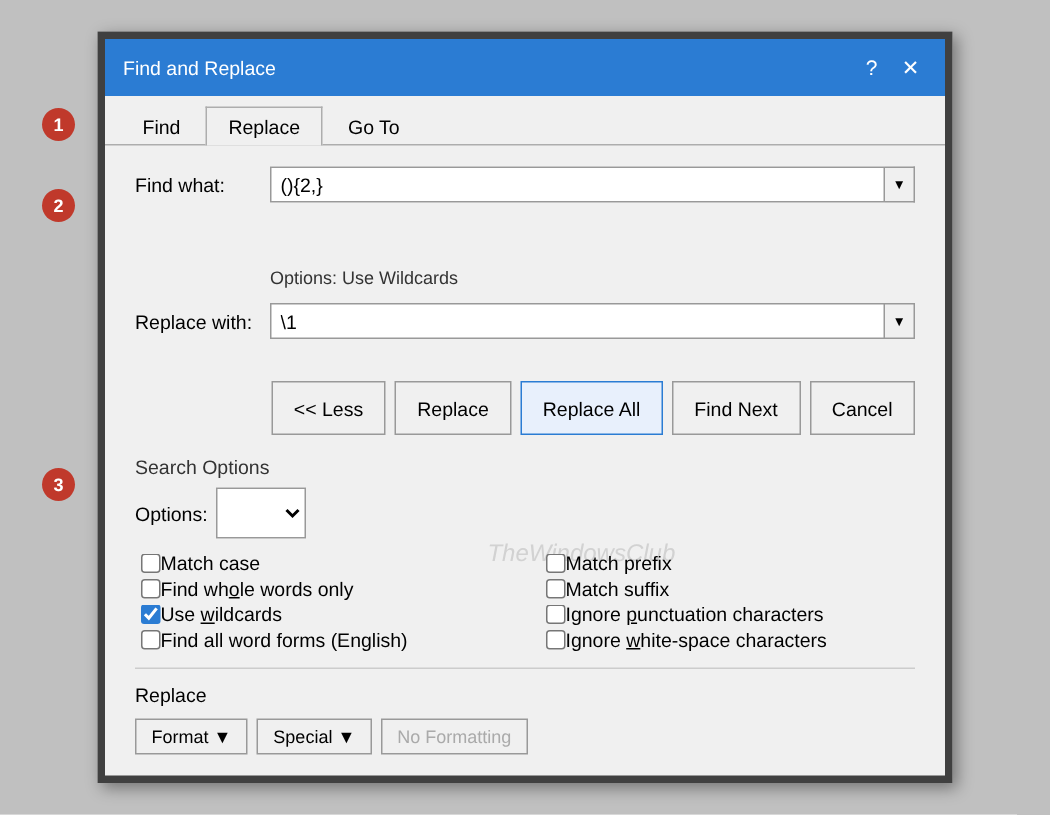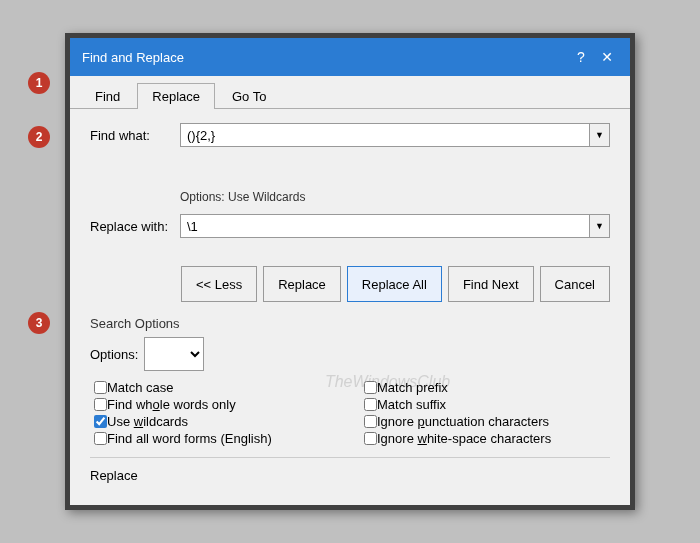--- a/index.html
+++ b/index.html
@@ -345,17 +345,26 @@
             <div class="checkbox-row">
               <input type="checkbox" style="">
               <span>Ignore <span class="underline">w</span>hite-space characters</span>
             </div>
           </div>
         </div>
       </div>
 
       <div class="replace-section">
         <div class="replace-label">Replace</div>
+        <div class="replace-btn-row">
+          <button class="small-btn">
+            <span>Format</span> ▼
+          </button>
+          <button class="small-btn">
+            <span>Special</span> ▼
+          </button>
+          <button class="small-btn disabled">No Formatting</button>
+        </div>
       </div>
 
     </div>
   </div>
 </div>
 
 </body></html>

